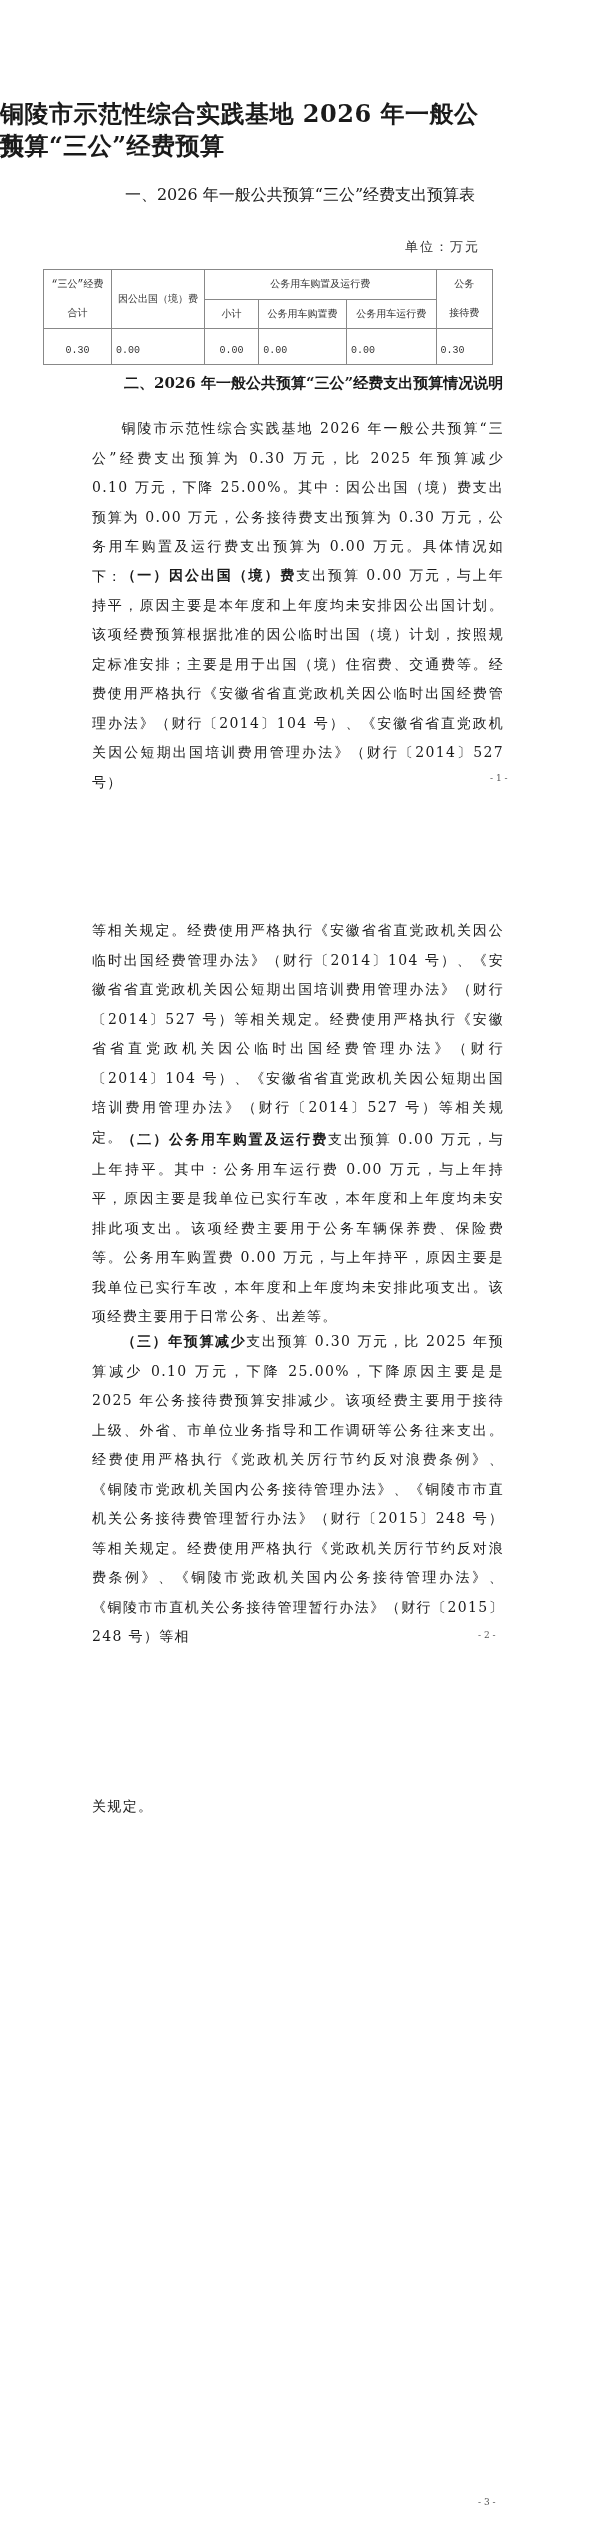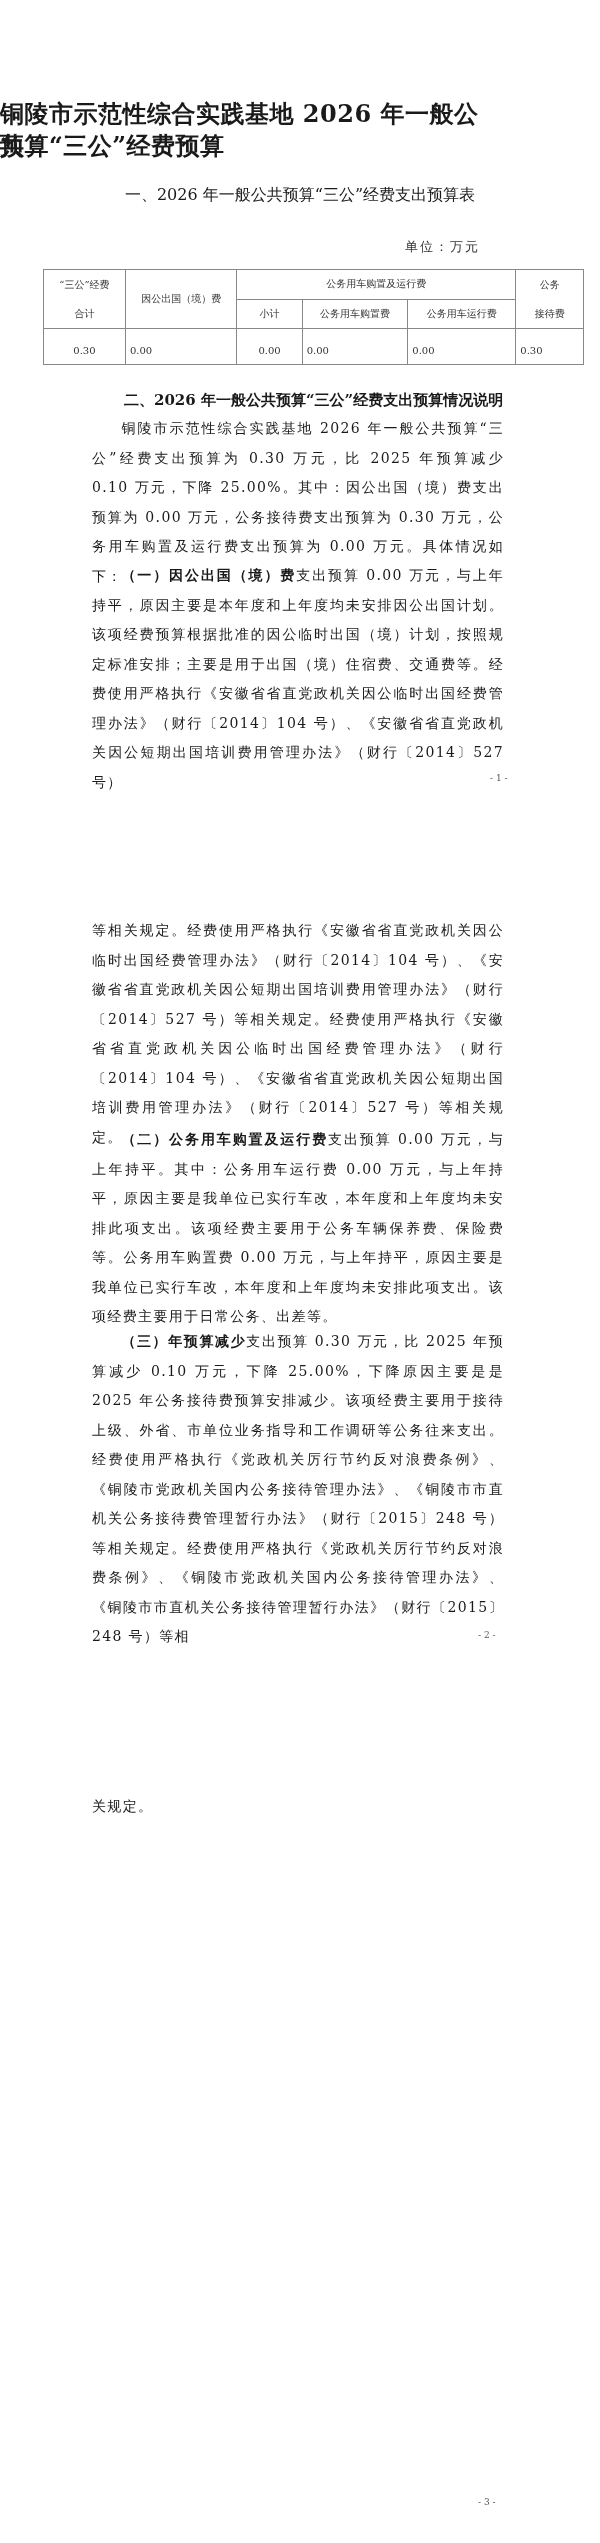--- a/index.html
+++ b/index.html
@@ -2,22 +2,22 @@
 <html><head>
 <meta charset="utf-8">
 <style>
   html, body { margin: 0; padding: 0; background: #ffffff; }
   body { width: 600px; height: 2543px; position: relative; overflow: hidden;
          font-family: "DejaVu Serif", "Liberation Serif", serif; color: #1a1a1a; }
   .abs { position: absolute; }
   .title { left: 0; width: 492px; text-align: left; font-weight: bold; font-size: 24px; letter-spacing: 0.5px; }
   .h1 { left: 0; width: 600px; text-align: center; font-size: 16px; }
   .unit { right: 120px; font-size: 13px; color: #333; letter-spacing: 2px; }
-  table.budget { position: absolute; left: 43px; top: 269px; width: 541px; border-collapse: collapse;
-                 font-size: 10px; color: #333; }
+  table.budget { position: absolute; left: 43px; top: 269px; width: 450px; border-collapse: collapse;
+                 font-size: 10px; color: #333; font-family: Liberation Mono, monospace; }
   table.budget td { border: 1px solid #888; text-align: center; padding: 0; height: 27px; }
   table.budget td.left { text-align: left; padding-left: 4px; }
   .h2 { left: 124px; font-size: 15px; font-weight: bold; }
   .para { left: 92px; width: 412px; font-size: 14px; line-height: 29.5px; letter-spacing: 1.35px;
           text-align: justify; text-indent: 2.1em; }
   .para.noindent { text-indent: 0; }
   .para b { font-weight: bold; }
   .pagenum { font-size: 9px; color: #555; }
 </style>
 </head>
@@ -53,21 +53,21 @@
     <td style="padding-top:8px;">0.30</td>
     <td class="left" style="padding-top:8px;">0.00</td>
     <td style="padding-top:8px;">0.00</td>
     <td class="left" style="padding-top:8px;">0.00</td>
     <td class="left" style="padding-top:8px;">0.00</td>
     <td class="left" style="padding-top:8px;">0.30</td>
   </tr>
 </tbody>
   </table>
 
-<div class="abs h2" style="top:391px;">二、2026 年一般公共预算“三公”经费支出预算情况说明</div>
+<div class="abs h2" style="top:374px;">二、2026 年一般公共预算“三公”经费支出预算情况说明</div>
 
 <div class="abs para" style="top:414px;">铜陵市示范性综合实践基地 2026 年一般公共预算“三公”经费支出预算为 0.30 万元，比 2025 年预算减少 0.10 万元，下降 25.00%。其中：因公出国（境）费支出预算为 0.00 万元，公务接待费支出预算为 0.30 万元，公务用车购置及运行费支出预算为 0.00 万元。具体情况如下：</div>
 
 <div class="abs para" style="top:561px;"><b>（一）因公出国（境）费</b><span>支出预算 0.00 万元，与上年持平，原因主要是本年度和上年度均未安排因公出国计划。该项经费预算根据批准的因公临时出国（境）计划，按照规定标准安排；主要是用于出国（境）住宿费、交通费等。经费使用严格执行《安徽省省直党政机关因公临时出国经费管理办法》（财行〔2014〕104 号）、《安徽省省直党政机关因公短期出国培训费用管理办法》（财行〔2014〕527 号）</span></div>
 
 <div class="abs pagenum" style="top:773px; left:490px;">- 1 -</div>
 
 <div class="abs para noindent" style="top:916px;">等相关规定。经费使用严格执行《安徽省省直党政机关因公临时出国经费管理办法》（财行〔2014〕104 号）、《安徽省省直党政机关因公短期出国培训费用管理办法》（财行〔2014〕527 号）等相关规定。经费使用严格执行《安徽省省直党政机关因公临时出国经费管理办法》（财行〔2014〕104 号）、《安徽省省直党政机关因公短期出国培训费用管理办法》（财行〔2014〕527 号）等相关规定。</div>
 
 <div class="abs para" style="top:1125px;"><b>（二）公务用车购置及运行费</b><span>支出预算 0.00 万元，与上年持平。其中：公务用车运行费 0.00 万元，与上年持平，原因主要是我单位已实行车改，本年度和上年度均未安排此项支出。该项经费主要用于公务车辆保养费、保险费等。公务用车购置费 0.00 万元，与上年持平，原因主要是我单位已实行车改，本年度和上年度均未安排此项支出。该项经费主要用于日常公务、出差等。</span></div>

